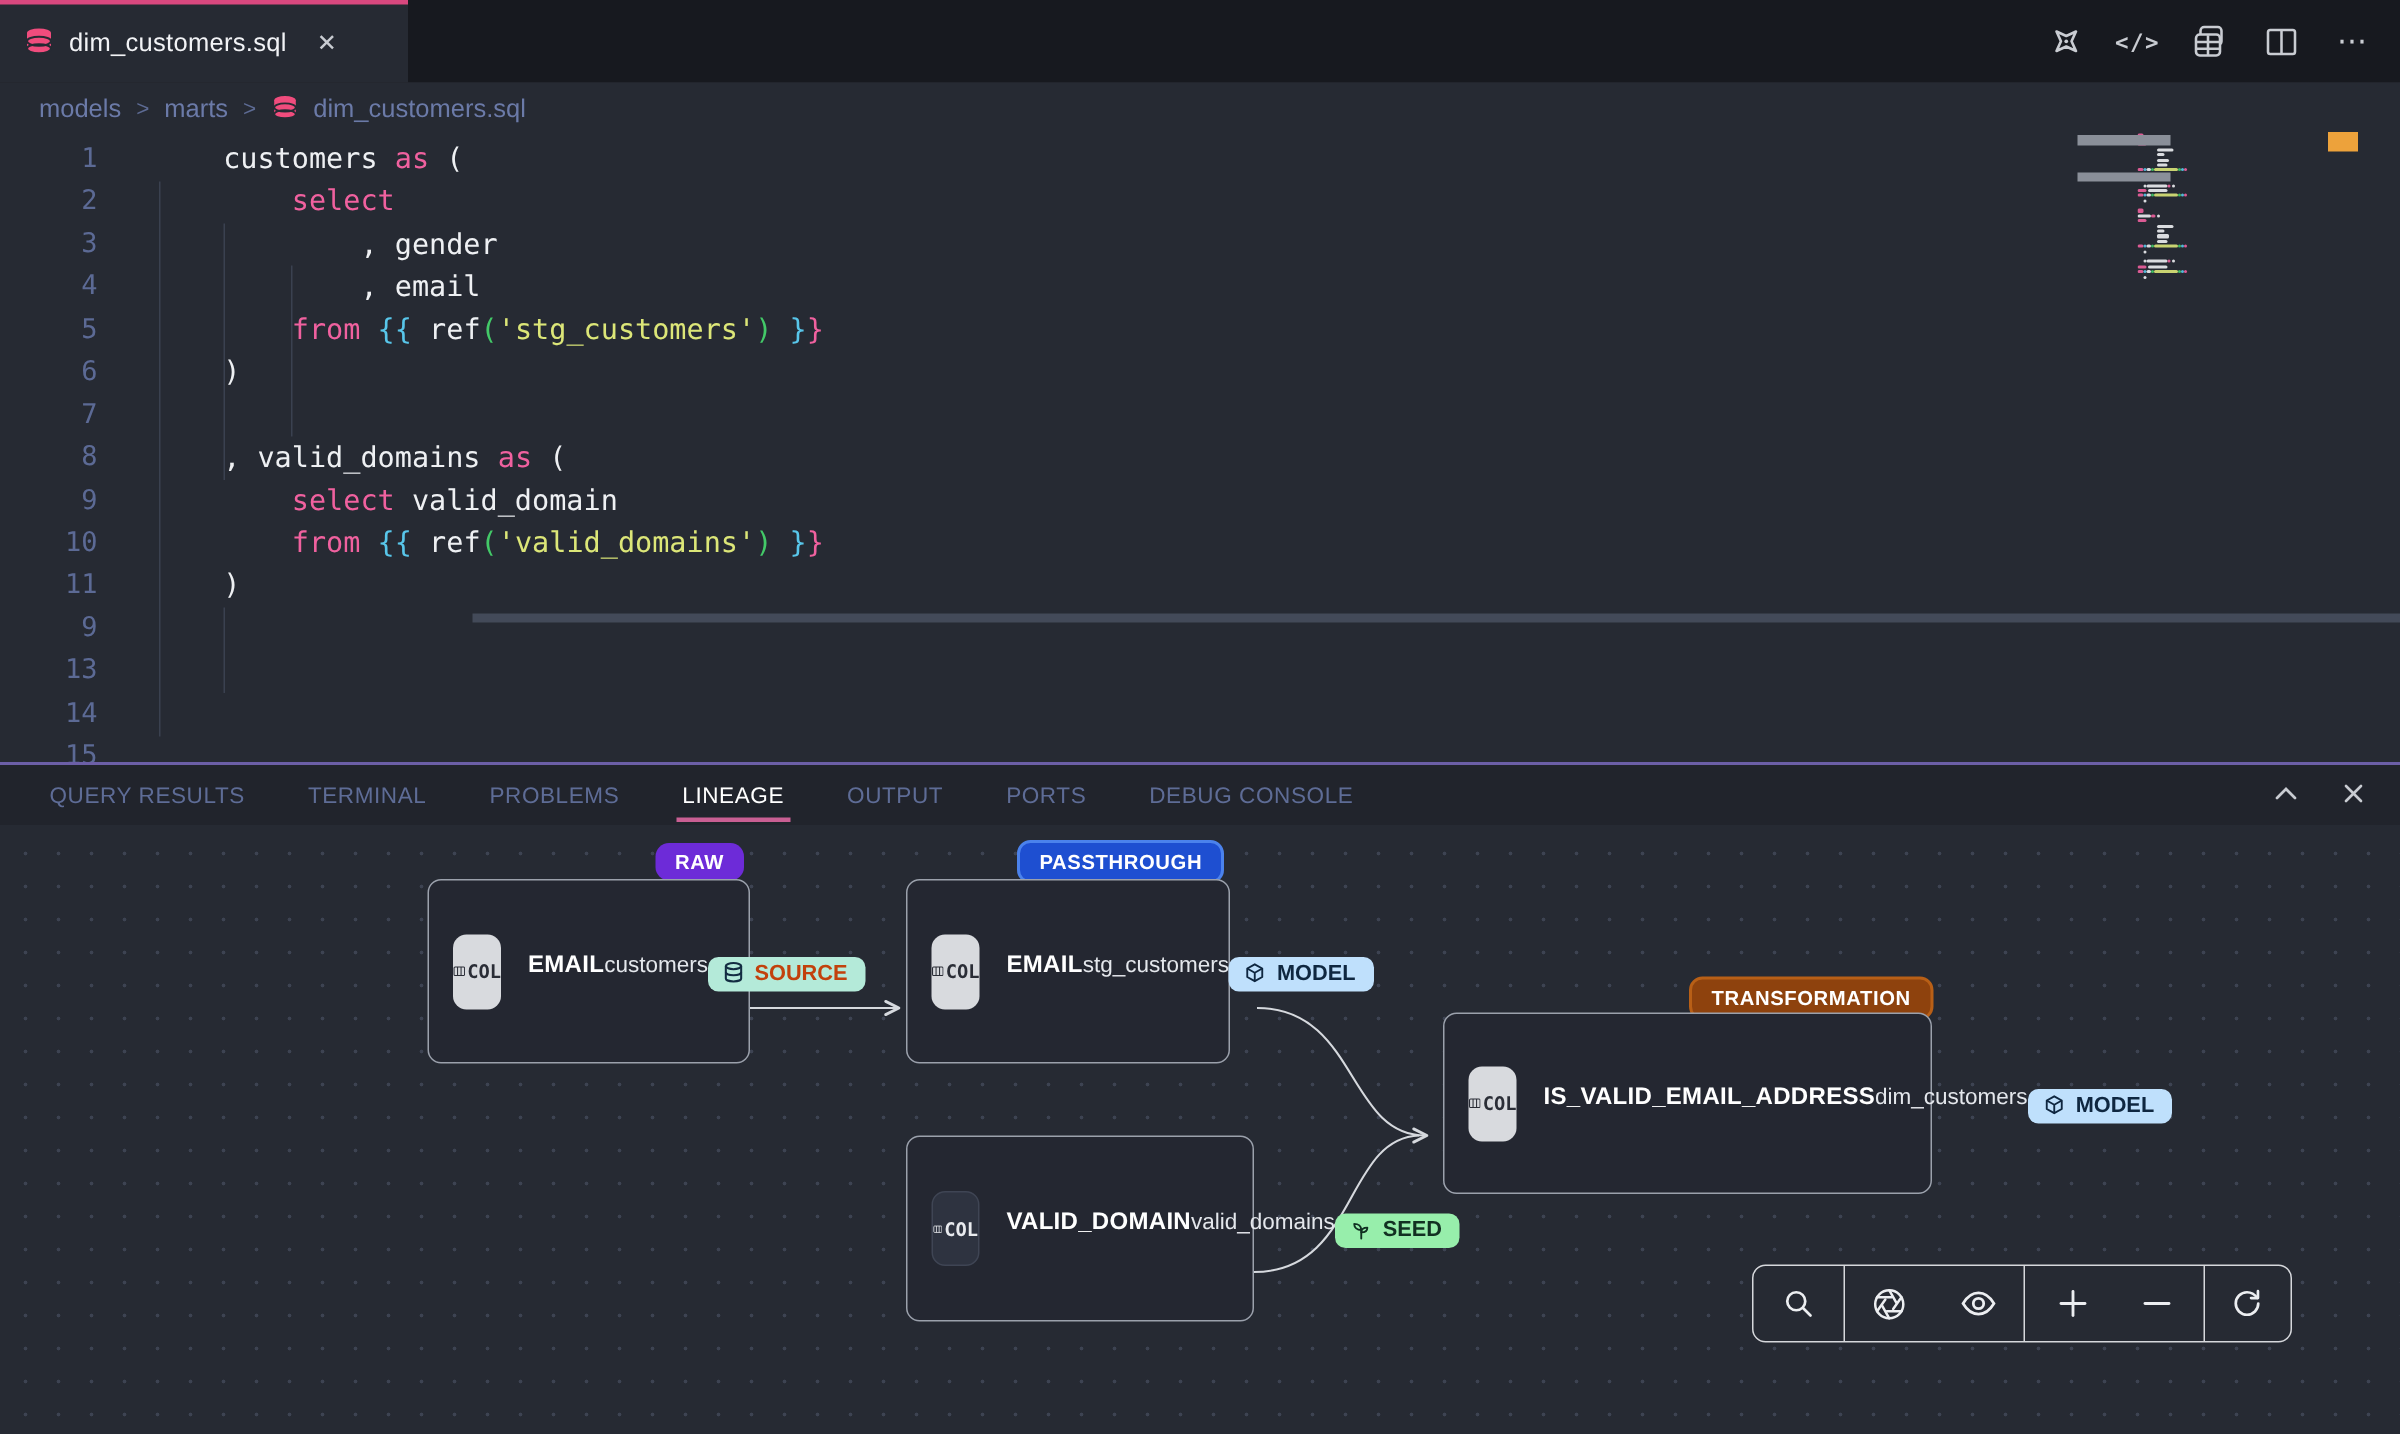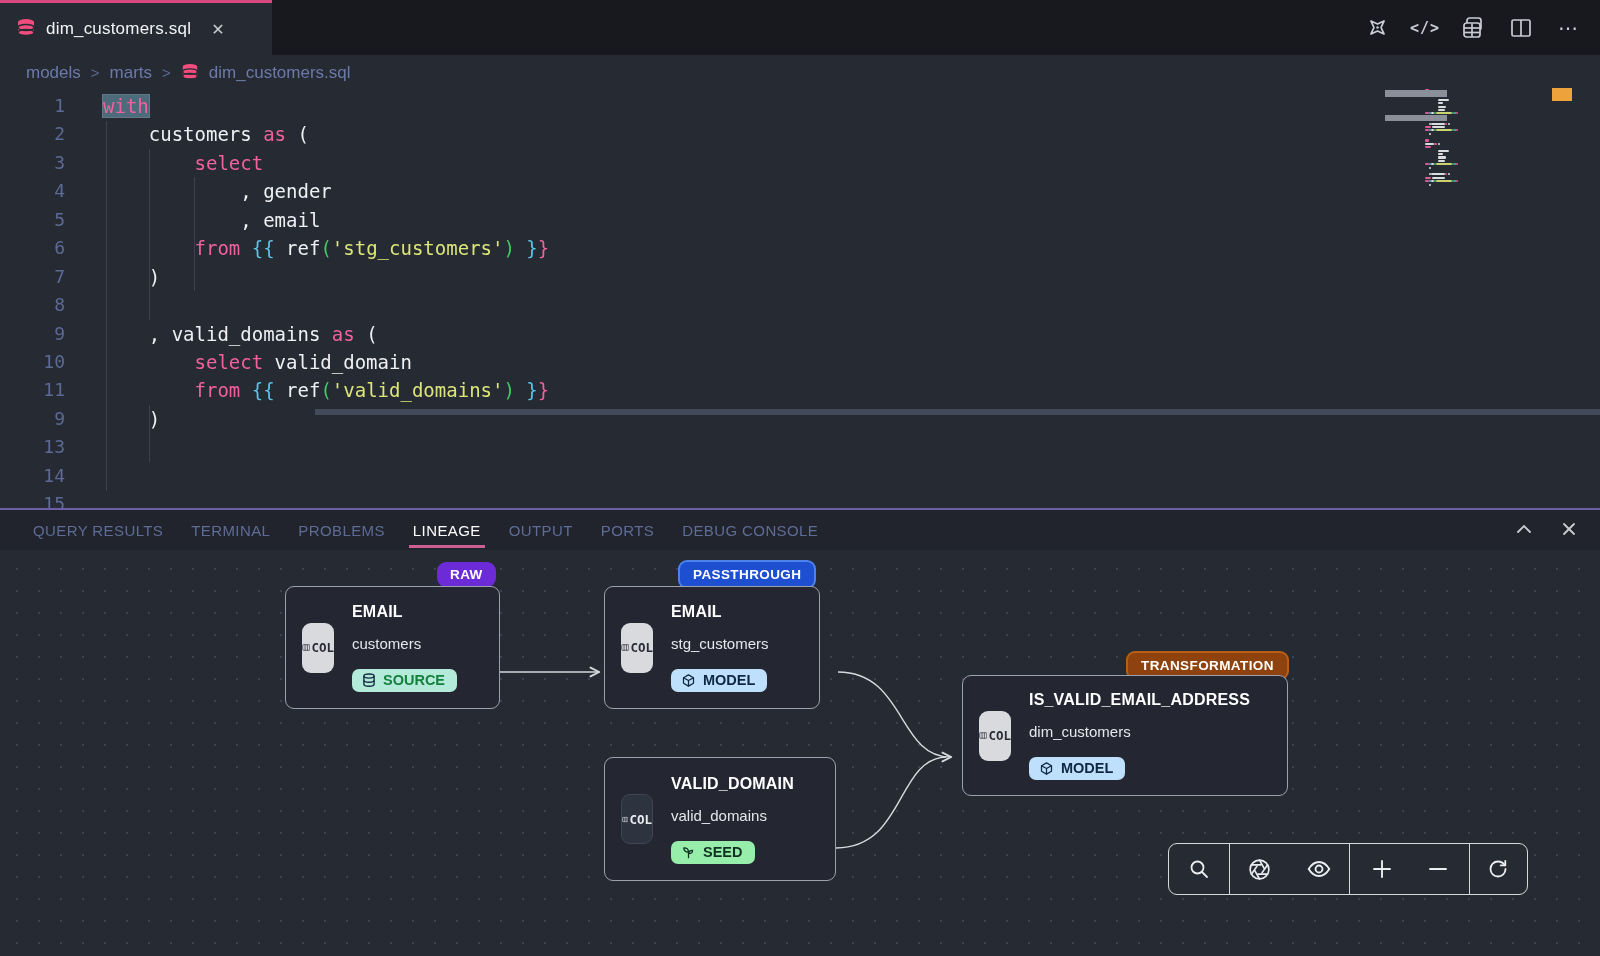--- a/index.html
+++ b/index.html
@@ -70,26 +70,26 @@
             background-size:22px 22px; background-position:6px 8px; }
   .edges { position:absolute; left:0; top:0; width:1600px; height:406px; }
 
   .node { position:absolute; background:#242731; border:1px solid #9ba1ac; border-radius:9px;
           display:flex; align-items:center; padding:0 16px; gap:18px; }
   .colsq { width:32px; height:50px; border-radius:9px; background:#d8dade; color:#2a2d36;
            display:flex; flex-direction:row; align-items:center; justify-content:center; gap:1px; }
   .colsq .col-label { font-family:"DejaVu Sans Mono", monospace; font-size:12.5px; font-weight:700; }
   .colsq.dark { background:#2e3340; color:#e8eaee; border:1px solid #3f4554; }
   .colsq.dark svg path, .colsq.dark svg rect, .colsq.dark svg line { stroke:#e8eaee; }
-  .node-body { display:flex; flex-direction:column; gap:14px; }
+  .node-body { display:flex; flex-direction:row; gap:0; }
   .node-title { color:#ffffff; font-size:16px; font-weight:700; letter-spacing:.2px; }
   .node-sub { color:#e4e7ec; font-size:15px; }
   .pill { display:inline-flex; align-items:center; gap:7px; border-radius:7px; padding:3px 12px 4px 10px;
           font-size:14.5px; font-weight:600; width:fit-content; margin-top:3px; }
-  .pill-source { background:#b4ead9; color:#15803d; }
+  .pill-source { background:#b4ead9; color:#c2410c; }
   .pill-model  { background:#bfe0fc; color:#0f2740; }
   .pill-seed   { background:#97eeab; color:#123022; }
 
   .tagbadge { position:absolute; border-radius:9px; padding:5px 13px; font-size:13.5px;
               font-weight:700; color:#ffffff; letter-spacing:.4px; }
   .tag-raw { background:#6d2bd8; }
   .tag-passthrough { background:#1e4fd1; border:2px solid #4b82ec; }
   .tag-transformation { background:#8e420d; border:2px solid #b85f16;text-align:center; }
 
   
@@ -178,21 +178,20 @@
       <div class="ln">8</div>
       <div class="ln">9</div>
       <div class="ln">10</div>
       <div class="ln">11</div>
       <div class="ln">9</div>
       <div class="ln">13</div>
       <div class="ln">14</div>
       <div class="ln">15</div>
     </div>
   <div class="code">
-      <div class="cl"><span class="hl" style="color: rgb(240, 97, 159);">with</span></div>
       <div class="cl"><span style="color: rgb(238, 240, 243);">    </span><span style="color: rgb(238, 240, 243);">customers</span><span style="color: rgb(238, 240, 243);"> </span><span style="color: rgb(240, 97, 159);">as</span><span style="color: rgb(238, 240, 243);"> (</span></div>
       <div class="cl"><span style="color: rgb(238, 240, 243);">        </span><span style="color: rgb(240, 97, 159);">select</span></div>
       <div class="cl"><span style="color: rgb(238, 240, 243);">            , gender</span></div>
       <div class="cl"><span style="color: rgb(238, 240, 243);">            , email</span></div>
       <div class="cl"><span style="color: rgb(238, 240, 243);">        </span><span style="color: rgb(240, 97, 159);">from</span><span style="color: rgb(238, 240, 243);"> </span><span style="color: rgb(88, 198, 234);">{{</span><span style="color: rgb(238, 240, 243);"> </span><span style="color: rgb(238, 240, 243);">ref</span><span style="color: rgb(67, 201, 104);">(</span><span style="color: rgb(220, 230, 120);">'stg_customers'</span><span style="color: rgb(67, 201, 104);">)</span><span style="color: rgb(238, 240, 243);"> </span><span style="color: rgb(88, 198, 234);">}</span><span style="color: rgb(240, 97, 159);">}</span></div>
       <div class="cl"><span style="color: rgb(238, 240, 243);">    )</span></div>
       <div class="cl"></div>
       <div class="cl"><span style="color: rgb(238, 240, 243);">    , </span><span style="color: rgb(238, 240, 243);">valid_domains</span><span style="color: rgb(238, 240, 243);"> </span><span style="color: rgb(240, 97, 159);">as</span><span style="color: rgb(238, 240, 243);"> (</span></div>
       <div class="cl"><span style="color: rgb(238, 240, 243);">        </span><span style="color: rgb(240, 97, 159);">select</span><span style="color: rgb(238, 240, 243);"> valid_domain</span></div>
       <div class="cl"><span style="color: rgb(238, 240, 243);">        </span><span style="color: rgb(240, 97, 159);">from</span><span style="color: rgb(238, 240, 243);"> </span><span style="color: rgb(88, 198, 234);">{{</span><span style="color: rgb(238, 240, 243);"> </span><span style="color: rgb(238, 240, 243);">ref</span><span style="color: rgb(67, 201, 104);">(</span><span style="color: rgb(220, 230, 120);">'valid_domains'</span><span style="color: rgb(67, 201, 104);">)</span><span style="color: rgb(238, 240, 243);"> </span><span style="color: rgb(88, 198, 234);">}</span><span style="color: rgb(240, 97, 159);">}</span></div>
@@ -331,21 +330,21 @@
       </div>
       <div class="mmrow"></div>
     </div>
   </div>
 <div class="mm-dec mm-dec1"></div>
 <div class="mm-dec mm-dec2"></div>
 <div class="scroll-marker"></div>
 <div class="hscrollbar"></div>
 
 <div class="panel-head">
-  <div style="display:flex; gap:28px;justify-content:center;">
+  <div style="display:flex; gap:42px;justify-content:center;">
       <div class="ptab">QUERY RESULTS</div>
       <div class="ptab">TERMINAL</div>
       <div class="ptab">PROBLEMS</div>
       <div class="ptab active">LINEAGE</div>
       <div class="ptab">OUTPUT</div>
       <div class="ptab">PORTS</div>
       <div class="ptab">DEBUG CONSOLE</div>
     </div>
 </div>
 <div class="panel-actions">

